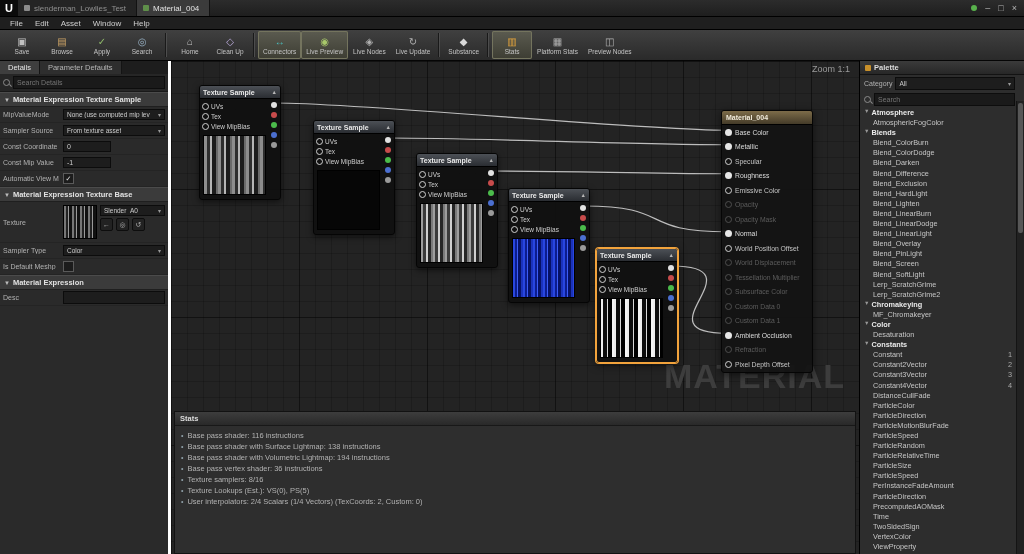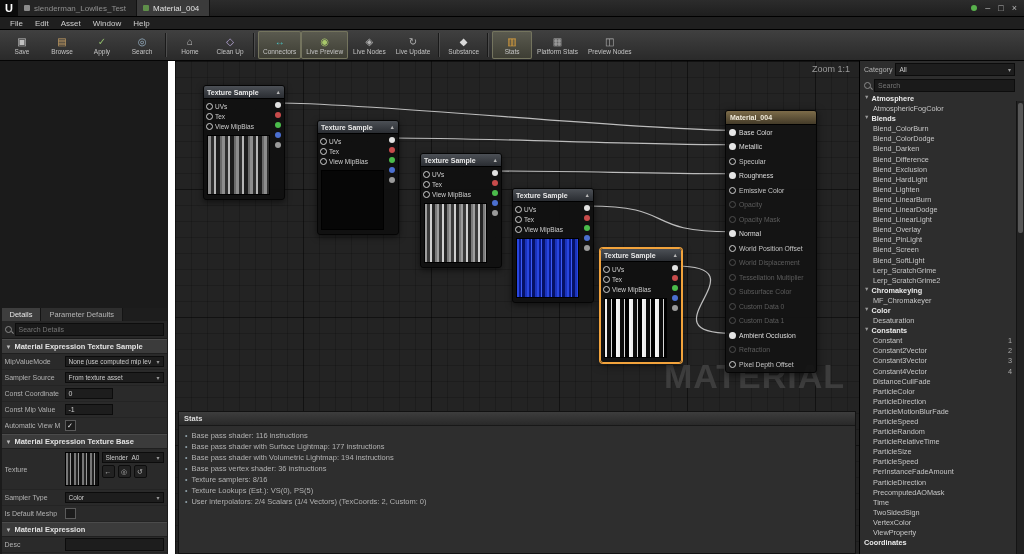--- a/index.html
+++ b/index.html
@@ -20,21 +20,21 @@
   
   .toolbar{height:30px;background:linear-gradient(#404040,#2a2a2a);display:flex;align-items:stretch;border-bottom:1px solid #050505;padding-left:2px;flex:0 0 auto;}
   .tb-btn{display:flex;flex-direction:column;align-items:center;justify-content:center;min-width:30px;padding:1px 5px;gap:0px;border-radius:2px;margin:1px 0;}
   .tb-btn.active{background:linear-gradient(#5b5b50,#3d3d33);box-shadow:inset 0 0 0 1px #74745e;}
   .tb-icon{font-size:10px;line-height:12px;}
   .tb-label{font-size:6.5px;color:#c4c4c4;white-space:nowrap;}
   .tb-sep{width:0;border-left:1px solid #191919;border-right:1px solid #4d4d4d;margin:3px 3px;}
   
   .main{flex:1;display:flex;overflow:hidden;}
   
-  .left{width:168px;flex:0 0 auto;display:flex;flex-direction:column;border-right:7px solid #ffffff;align-items:center;}
+  .left{width:168px;flex:0 0 auto;display:flex;border-right:3px solid #ffffff;}
   .viewport{height:246px;flex:0 0 auto;position:relative;overflow:hidden;border-bottom:1px solid #000;background:#50585a;}
   .vp-toolbar{position:absolute;top:2px;left:2px;display:flex;gap:2px;z-index:6;}
   .vp-btn{background:rgba(18,18,18,.78);border:1px solid #0c0c0c;color:#ddd;font-size:7px;padding:1px 4px;border-radius:2px;display:flex;gap:2px;align-items:center;white-space:nowrap;}
   .vp-arrow{font-size:6px;color:#aaa;}
   .vp-corner{position:absolute;bottom:3px;right:3px;display:flex;gap:2px;z-index:6;}
   .vpc-btn{width:12px;height:12px;background:rgba(22,22,22,.85);border:1px solid #0c0c0c;color:#b8b8b8;font-size:7px;display:flex;align-items:center;justify-content:center;border-radius:2px;}
   .vpc-btn.active{border-color:#e8a33d;color:#e8a33d;background:rgba(60,45,15,.85);}
   
   .vp-scene{position:absolute;inset:0;}
   .sky{position:absolute;inset:0;background:linear-gradient(#ccd5d7 0%,#dfe3df 52%,#c3cabe 60%,#9eaa96 72%,#8d9a85 86%,#a3ab97 100%);}
@@ -397,21 +397,21 @@
 
       <div class="stats">
         <div class="stats-h">Stats</div>
         <div class="stats-body">
             <div class="stat-line">
               <span class="bullet">•</span>
               <span>Base pass shader: 116 instructions</span>
             </div>
             <div class="stat-line">
               <span class="bullet">•</span>
-              <span>Base pass shader with Surface Lightmap: 177 instructions</span>
+              <span>Base pass shader with Surface Lightmap: 138 instructions</span>
             </div>
             <div class="stat-line">
               <span class="bullet">•</span>
               <span>Base pass shader with Volumetric Lightmap: 194 instructions</span>
             </div>
             <div class="stat-line">
               <span class="bullet">•</span>
               <span>Base pass vertex shader: 36 instructions</span>
             </div>
             <div class="stat-line">
@@ -637,20 +637,24 @@
             <span class="pin-label">Refraction</span>
           </div>
           <div class="mat-row enabled">
             <span class="pin"></span>
             <span class="pin-label">Pixel Depth Offset</span>
           </div>
         </div>
       </div>
 
     <div class="palette">
+      <div class="pal-h">
+        <span class="pal-h-ic"></span>
+        <span>Palette</span>
+      </div>
       <div class="pal-cat">
         <span class="pal-cat-label">Category</span>
         <div class="dd">
           <span class="dd-val">All</span>
           <span class="dd-arrow">▾</span>
         </div>
       </div>
       <div class="pal-search">
         <span class="mag"></span>
         <input placeholder="Search" style="">

